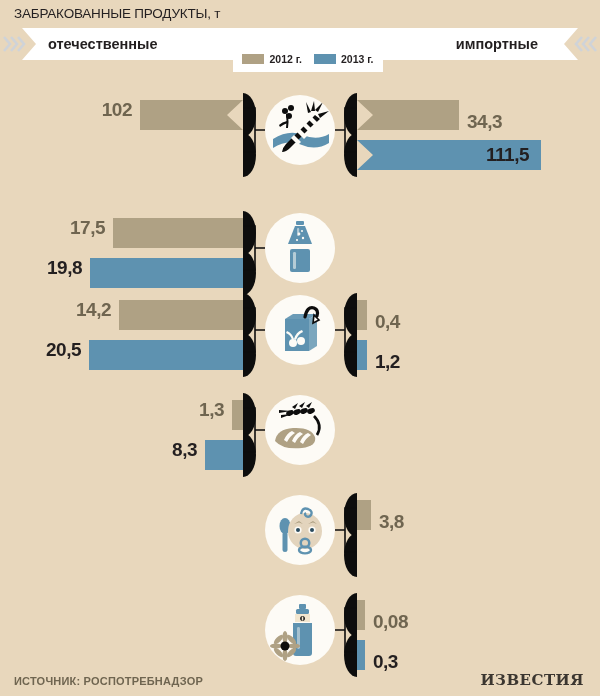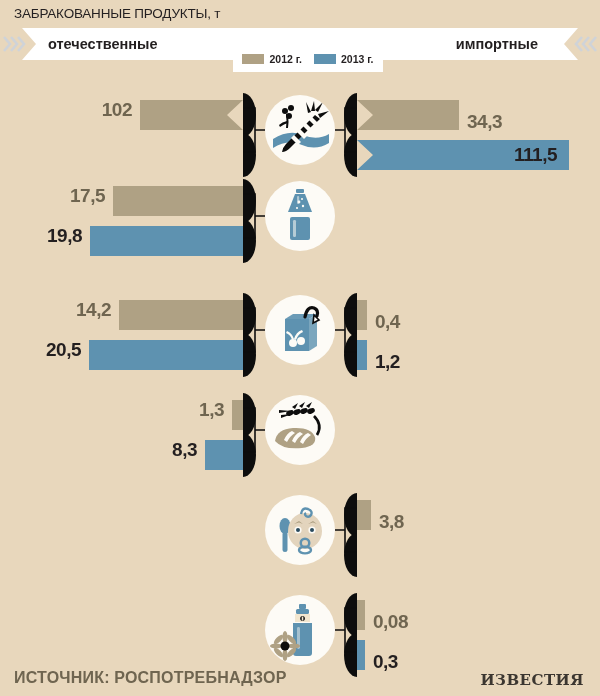--- a/index.html
+++ b/index.html
@@ -172,21 +172,21 @@
     position: absolute;
     left: 0;
     bottom: 0;
     width: 600px;
     height: 32px;
   }
   #source {
     position: absolute;
     left: 14px;
     bottom: 9px;
-    font-size: 16px;
+    font-size: 11px;
     font-weight: bold;
     letter-spacing: 0.2px;
     color: #6f6550;
     white-space: nowrap;
   }
   #logo {
     position: absolute;
     right: 16px;
     bottom: 7px;
     font-family: "DejaVu Serif", serif;
@@ -275,34 +275,34 @@
         <svg width="22" height="48" viewBox="0 0 22 48">
           <path d="M0 2 H12 V46 H0 M12 24 H22" fill="none" stroke="#0d0d0d" stroke-width="1.6"></path>
         </svg>
       </div>
       <div class="side side-right">
         <div class="barline top right">
           <div class="bar bar-2012 notch-left" style="width: 102px;"></div>
           <span class="bar-value val-2012 val-outside-right">34,3</span>
         </div>
         <div class="barline bottom right">
-          <div class="bar bar-2013 notch-left" style="width: 212px; position: relative;">
+          <div class="bar bar-2013 notch-left" style="width: 184px; position: relative;">
             <span class="bar-value val-2013 val-inside-right" style="top: 5px;">111,5</span>
           </div>
         </div>
         <div class="cap top cap-right"></div>
         <div class="cap bottom cap-right"></div>
       </div>
       <div class="bracket bracket-right">
         <svg width="22" height="48" viewBox="0 0 22 48">
           <path d="M22 2 H10 V46 H22 M10 24 H0" fill="none" stroke="#0d0d0d" stroke-width="1.6"></path>
         </svg>
       </div>
     </div>
-    <div class="row" style="top: 172px;">
+    <div class="row" style="top: 204px;">
       <div class="icon-disc">
         <svg viewBox="0 0 70 70">
       <g fill="#5e92b0">
         <rect x="31" y="8" width="8" height="4" rx="1"></rect>
         <path d="M30 13 h10 l7 18 h-24 z"></path>
         <rect x="25" y="36" width="20" height="23" rx="2"></rect>
       </g>
       <g fill="#fdfbf6">
         <circle cx="34" cy="21" r="1.4"></circle>
             <circle cx="38" cy="25" r="1.2"></circle>

